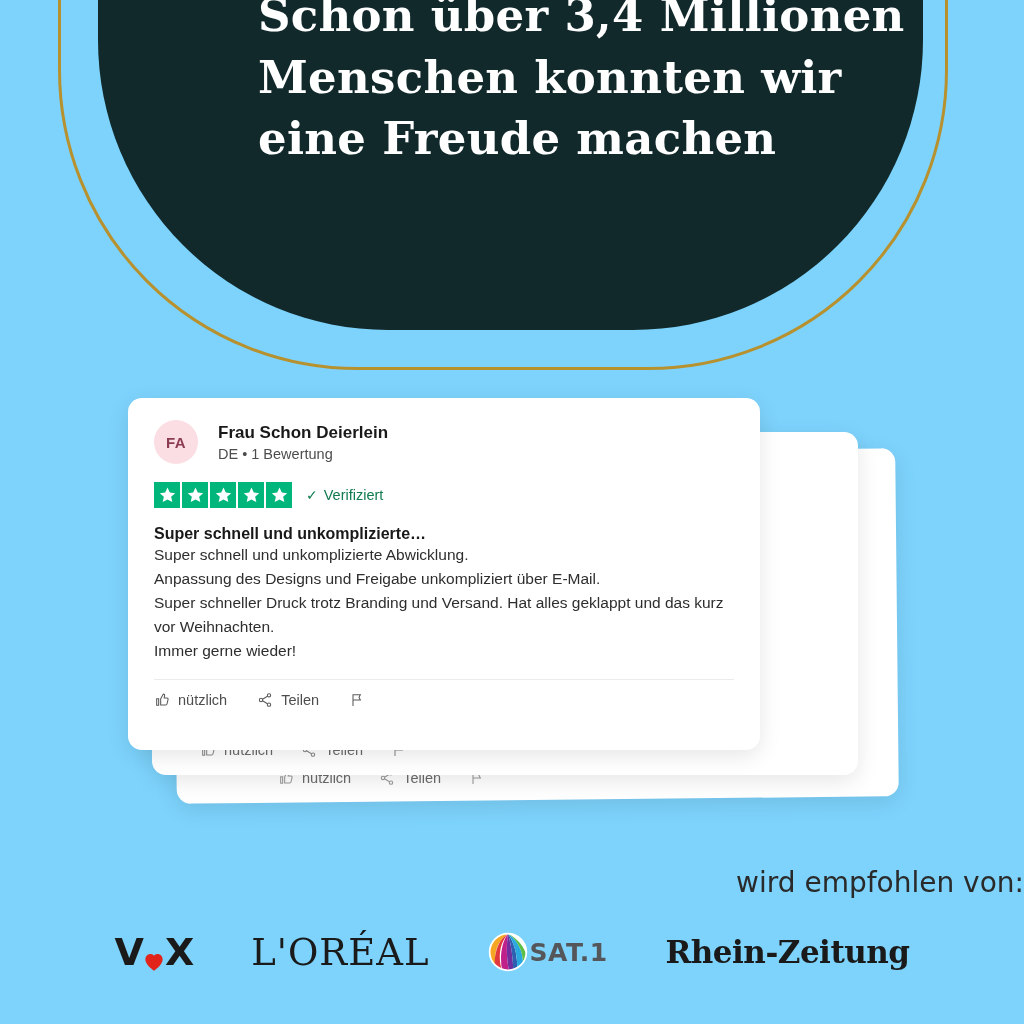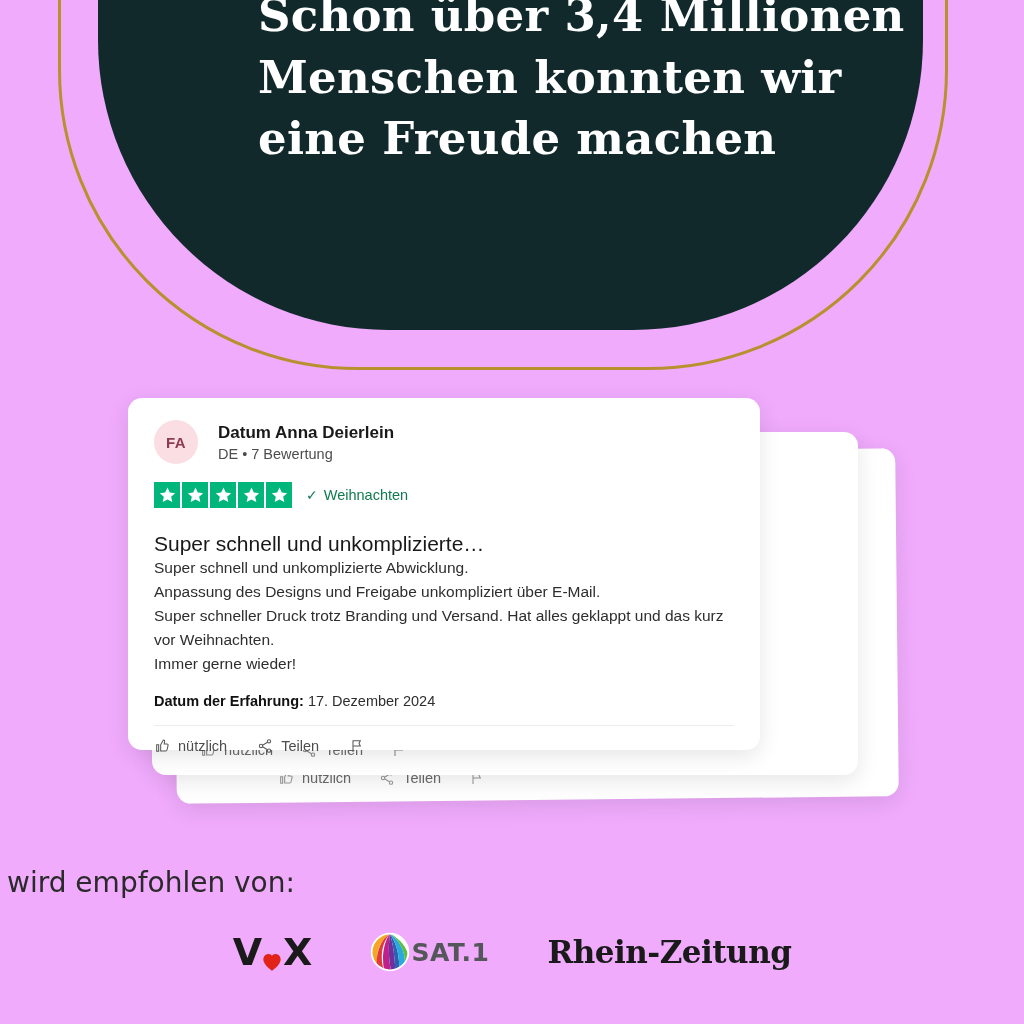--- a/index.html
+++ b/index.html
@@ -5,21 +5,21 @@
   * { box-sizing: border-box; margin: 0; padding: 0; }
   html, body {
     width: 1024px; height: 1024px;
     overflow: hidden;
     background: #f4f0e4;
     font-family: "Liberation Sans", sans-serif;
   }
   #stage {
     position: relative;
     width: 1024px; height: 1024px;
-    background: #f0abfc;
+    background: #7dd3fc;
     overflow: hidden;
   }
 
   
   .hero-gold {
     position: absolute;
     left: 58px; top: -60px;
     width: 890px; height: 430px;
     border: 3px solid #b8912f;
     border-radius: 0 0 300px 300px;
@@ -118,22 +118,22 @@
     background: #00b67a;
     display: flex; align-items: center; justify-content: center;
   }
   .star svg { width: 19px; height: 19px; }
   .verified {
     display: flex; align-items: center; gap: 6px;
     color: #0f7b4f; font-size: 14.5px;
   }
   .verified .chk { font-size: 14px; line-height: 1; }
   .review-title {
-    margin-top: 24px;
-    font-size: 21px; font-weight: 400; color: #191919;
+    margin-top: 17px;
+    font-size: 16px; font-weight: 700; color: #191919;
   }
   .review-body {
     margin-top: 0;
     font-size: 15.5px; color: #2e2e2e; line-height: 1.55;
     white-space: pre-line;
   }
   .exp-date {
     margin-top: 17px;
     font-size: 14.5px; color: #2e2e2e;
   }
@@ -147,21 +147,21 @@
     padding-top: 12px;
     color: #4d4d4d; font-size: 14.5px;
   }
   .action { display: flex; align-items: center; gap: 8px; }
   .action svg { width: 16px; height: 16px; }
 
   
   .rec-label {
     position: absolute;
     left: 7px; right: 0; top: 866px;
-    text-align: left;
+    text-align: right;
     font-size: 28px;
     color: #2a2a2a;
     font-family: "DejaVu Sans", sans-serif;
   }
   .logos {
     position: absolute;
     left: 0; right: 0; top: 930px;
     display: flex;
     align-items: center;
     justify-content: center;
@@ -260,22 +260,22 @@
           <path d="M6 21V4h11l-2 4 2 4H6"></path>
         </svg>
     </span>
   </div>
 
   <div class="card card-front">
 
     <div class="reviewer-row">
       <div class="avatar">FA</div>
       <div>
-        <div class="reviewer-name">Datum Anna Deierlein</div>
-        <div class="reviewer-meta">DE • 7 Bewertung</div>
+        <div class="reviewer-name">Frau Schon Deierlein</div>
+        <div class="reviewer-meta">DE • 1 Bewertung</div>
       </div>
     </div>
 
     <div class="rating-row">
       <div class="stars">
         <span class="star">
             <svg viewBox="0 0 24 24" fill="#fff">
               <path d="M12 2l2.9 6.3 6.8.7-5.1 4.6 1.5 6.7L12 16.9 5.9 20.3l1.5-6.7L2.3 9l6.8-.7z"></path>
             </svg>
           </span>
@@ -295,34 +295,30 @@
             </svg>
           </span>
         <span class="star">
             <svg viewBox="0 0 24 24" fill="#fff">
               <path d="M12 2l2.9 6.3 6.8.7-5.1 4.6 1.5 6.7L12 16.9 5.9 20.3l1.5-6.7L2.3 9l6.8-.7z"></path>
             </svg>
           </span>
       </div>
       <div class="verified">
         <span class="chk">✓</span>
-        <span>Weihnachten</span>
+        <span>Verifiziert</span>
       </div>
     </div>
 
     <div class="review-title">Super schnell und unkomplizierte…</div>
     <div class="review-body">Super schnell und unkomplizierte Abwicklung.
 Anpassung des Designs und Freigabe unkompliziert über E-Mail.
 Super schneller Druck trotz Branding und Versand. Hat alles geklappt und das kurz vor Weihnachten.
 Immer gerne wieder!</div>
 
-    <div class="exp-date">
-      <b>Datum der Erfahrung:</b>
-      <span>17. Dezember 2024</span>
-    </div>
 
     <div class="divider"></div>
 
     <div class="actions">
       <span class="action">
         <svg viewBox="0 0 24 24" fill="none" stroke="#5a5a5a" stroke-width="1.6">
             <path d="M7 10v10H4V10h3zm3 0l4-7c1.4 0 2.2 1 1.9 2.3L15.3 9h4.2c1.1 0 1.9 1 1.6 2l-1.6 7c-.2.9-1 1.5-1.9 1.5H10V10z"></path>
           </svg>
         <span>nützlich</span>
       </span>
@@ -350,20 +346,21 @@
     <div class="logo logo-vox">
       <span>V</span>
       <span class="vox-heart">
         <svg viewBox="0 0 24 24" width="26" height="26">
           <path d="M12 21s-8-5.1-8-10.3C4 7.5 6.3 5.5 8.8 5.5c1.7 0 2.8.9 3.2 1.7.4-.8 1.5-1.7 3.2-1.7 2.5 0 4.8 2 4.8 5.2C20 15.9 12 21 12 21z" fill="#e2231a"></path>
         </svg>
       </span>
       <span>X</span>
     </div>
 
+    <div class="logo logo-loreal">L'ORÉAL</div>
 
     <div class="logo logo-sat">
       <svg class="sat-ball" viewBox="0 0 48 48">
         <defs>
           <clipPath id="cb">
               <circle cx="24" cy="24" r="21"></circle>
             </clipPath>
         </defs>
         <g clip-path="url(#cb)">
           <rect x="0" y="0" width="48" height="48" fill="#ffffff"></rect>

